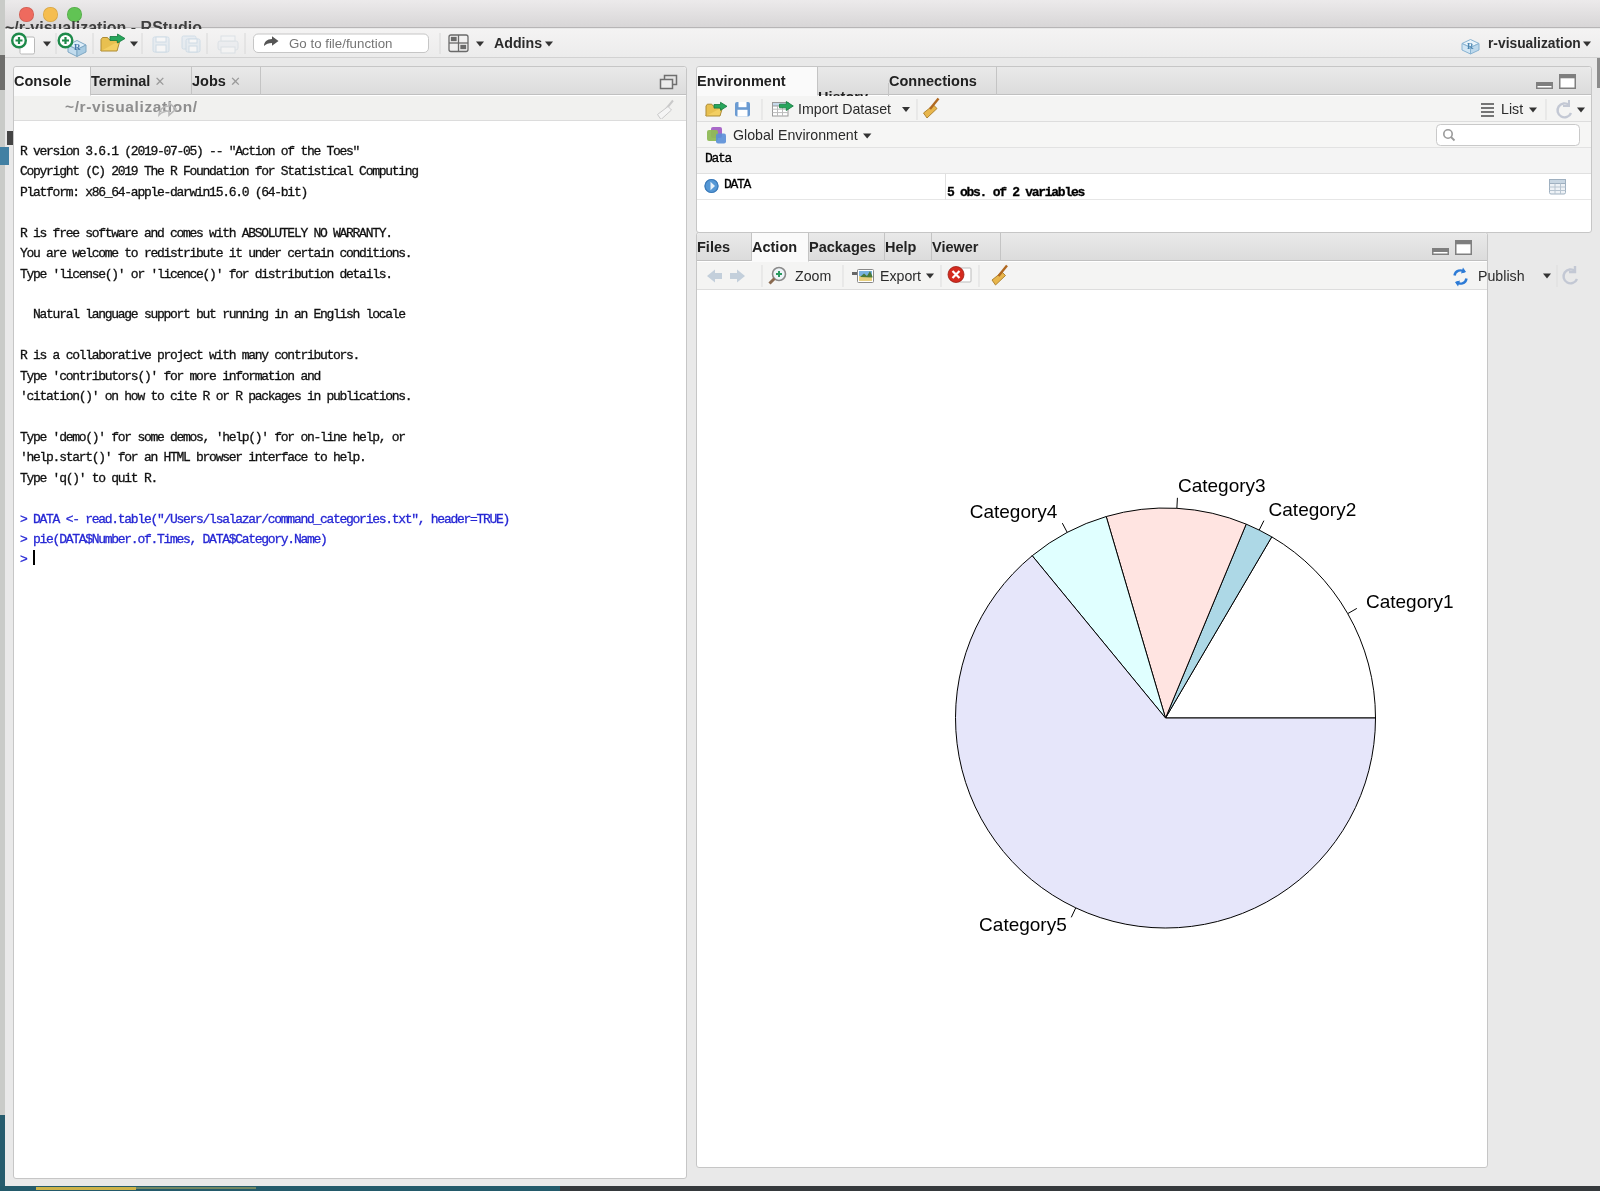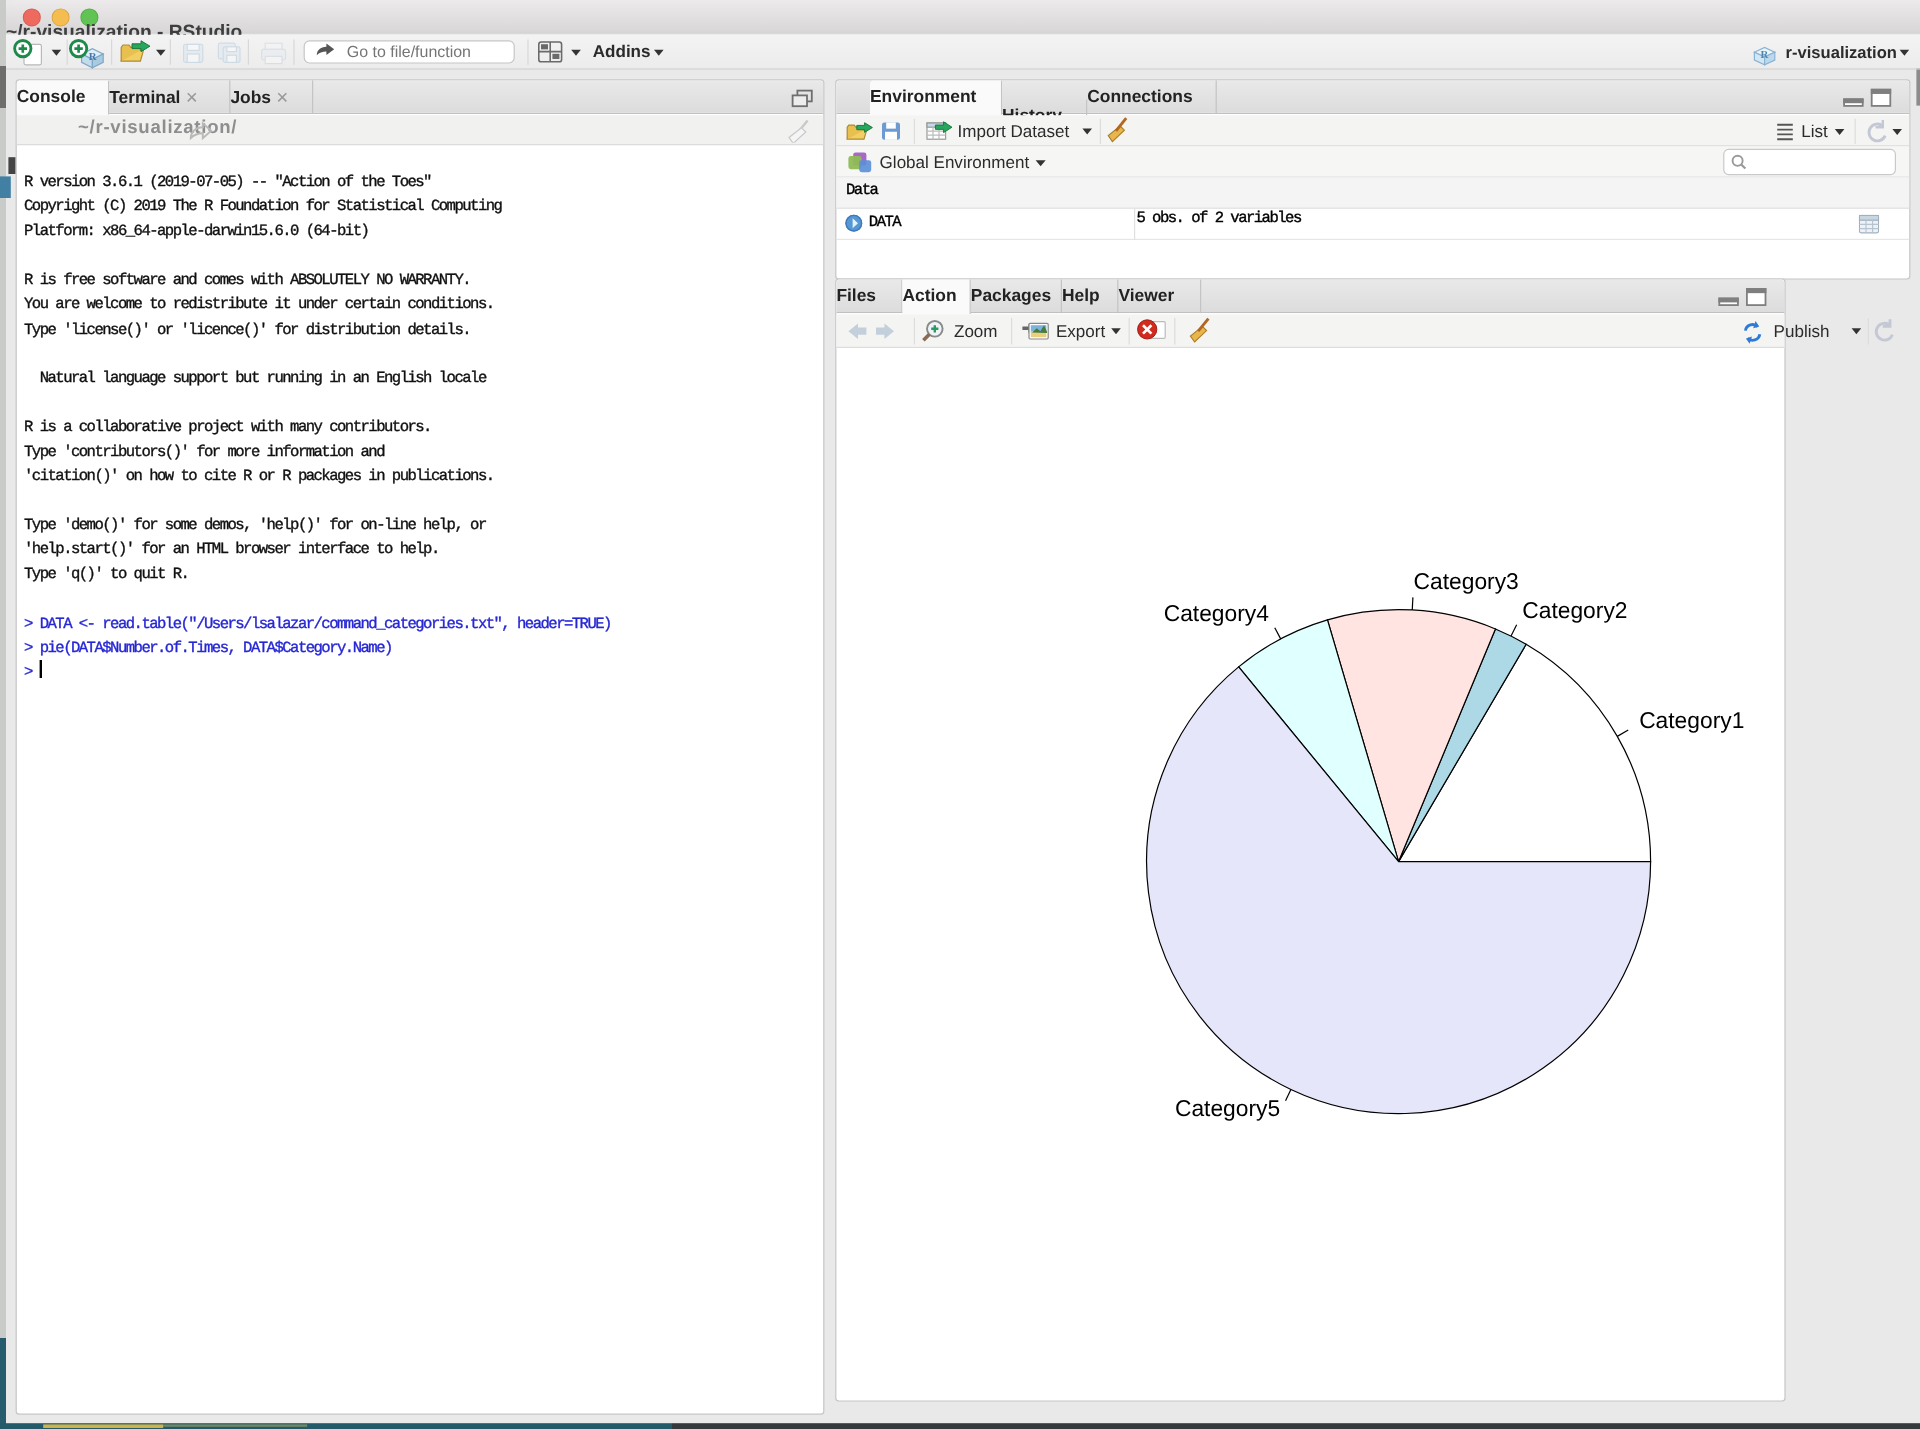--- a/index.html
+++ b/index.html
@@ -149,21 +149,21 @@
 'help.start()' for an HTML browser interface to help.
 Type 'q()' to quit R.
 
 <span style="color:#2627d4">&gt; DATA &lt;- read.table("/Users/lsalazar/command_categories.txt", header=TRUE)
 &gt; pie(DATA$Number.of.Times, DATA$Category.Name)
 &gt; </span><span style="display:inline-block;width:2px;height:15px;background:#000;vertical-align:-2px;"></span></pre>
   </div>
 
   <div id="envpanel" class="abs panel" style="left:696px;top:66px;width:896px;height:167px;">
     <div class="tabbar abs">
-      <div class="tab active" style="width:110px;border-radius:3px 0 0 0;margin-left:28px;">Environment</div>
+      <div class="tab active" style="width:121px;border-radius:3px 0 0 0;">Environment</div>
       <div class="tab" style="width:71px;margin-top:16px;">History</div>
       <div class="tab" style="width:108px;">Connections</div>
     </div>
     <div class="ptoolbar abs" style="left:0;top:29px;right:0;height:26px;"></div>
     <div class="abs" style="left:0;top:55px;right:0;height:26px;background:#f6f6f5;border-bottom:1px solid #e2e2e2;"></div>
     <svg class="abs" style="left:0;top:29px;" width="894" height="53">
 
       <path d="M9 20l2.2-7.5h14l-2.2 7.5z" fill="#f3cf63" stroke="#ad8b35"></path>
       <path d="M9 20V10l1.3-1.8h4.5l1.3 1.8h7v2.5" fill="#e8c050" stroke="#ad8b35"></path>
       <path d="M17 8.5l6.5 0 0-2.2 6.5 4-6.5 4 0-2.2-6.5 0z" fill="#27a65c" stroke="#14783c" stroke-width="0.8"></path>
@@ -221,21 +221,21 @@
       <span class="abs mono" style="left:8px;top:3px;">Data</span>
     </div>
     <div class="abs" style="left:0;top:107px;right:0;height:26px;border-bottom:1px solid #e6e6e6;">
       <svg class="abs" style="left:7px;top:4px;" width="16" height="16">
         <circle cx="7.5" cy="8" r="7" fill="#5598d6"></circle>
         <circle cx="7.5" cy="8" r="6.5" fill="none" stroke="#3d7ab8" stroke-width="1.2"></circle>
         <path d="M6.5 3.8 L11 8 L6.5 12.2z" fill="#e8f2fa"></path>
       </svg>
       <span class="abs mono" style="left:27px;top:3px;">DATA</span>
       <div class="abs" style="left:248px;top:0;width:1px;height:26px;background:#e0e0e0;"></div>
-      <span class="abs mono" style="left:250px;top:0;">5 obs. of 2 variables</span>
+      <span class="abs mono" style="left:250px;top:11px;font-weight:bold;">5 obs. of 2 variables</span>
       <svg class="abs" style="left:852px;top:5px;" width="17" height="16">
         <rect x="0.5" y="0.5" width="16" height="14.5" rx="1.5" fill="#eef2f6" stroke="#9fb0c0"></rect>
         <rect x="0.5" y="0.5" width="16" height="4" fill="#c8d6e2" stroke="#9fb0c0"></rect>
         <line x1="6" y1="4.5" x2="6" y2="15" stroke="#b7c4d0"></line>
         <line x1="11.5" y1="4.5" x2="11.5" y2="15" stroke="#b7c4d0"></line>
         <line x1="0.5" y1="8" x2="16.5" y2="8" stroke="#b7c4d0"></line>
         <line x1="0.5" y1="11.5" x2="16.5" y2="11.5" stroke="#b7c4d0"></line>
       </svg>
     </div>
     <svg class="abs" style="right:14px;top:6px;" width="42" height="18">

